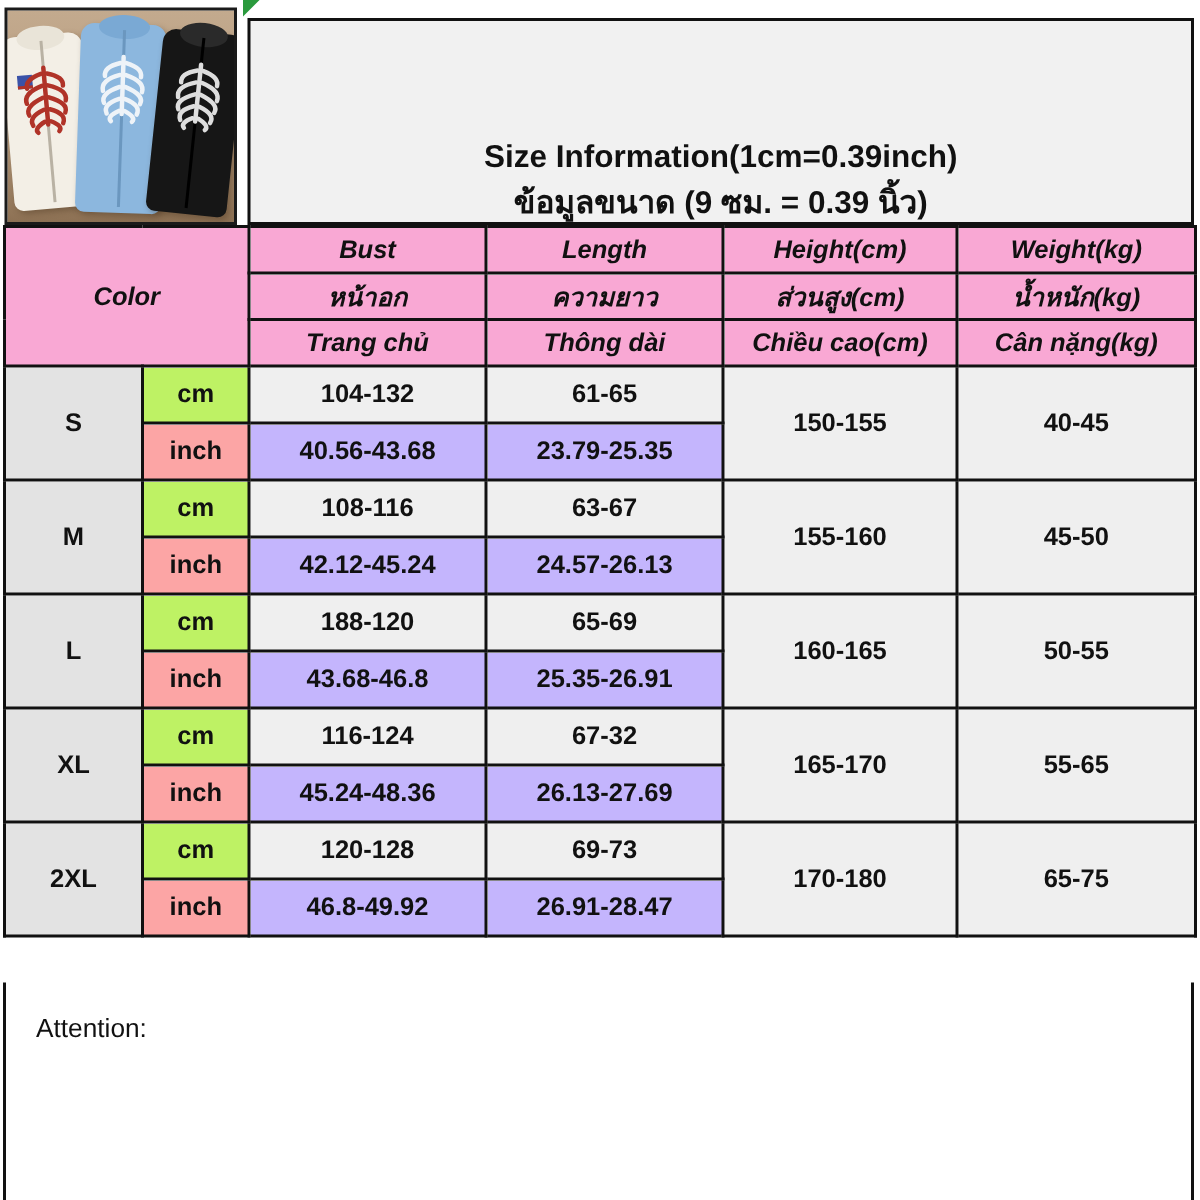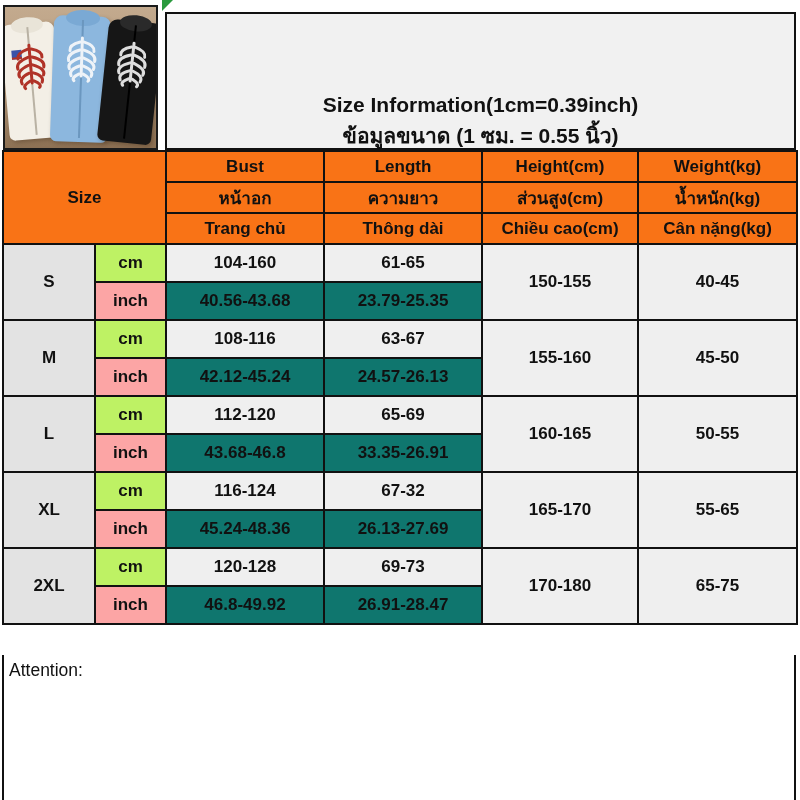--- a/index.html
+++ b/index.html
@@ -49,38 +49,38 @@
 
   
   table.size-table {
     position:absolute; left:2px; top:150px; width:794px;
     border-collapse:collapse; table-layout:fixed;
   }
   table.size-table td {
     border:2px solid #111; text-align:center; vertical-align:middle;
     font-weight:bold; font-size:17px; padding:0; overflow:hidden;
   }
-  tr.hrow td { height:29px; background:#f97316; }
+  tr.hrow td { height:29px; background:#f9a8d4;font-style:italic; }
   tr.drow td { height:36px; }
   td.size-cell { background:#e3e3e3; font-size:20px; }
   td.label-cell { background:#e3e3e3; font-size:18px; }
   td.unit-cm { background:#bef264; }
   td.unit-inch { background:#fca5a5; }
   td.val-cm { background:#efefef; }
-  td.val-inch { background:#0f766e; }
+  td.val-inch { background:#c4b5fd; }
   td.merged { background:#efefef; }
 
   
   .attention {
     position:absolute; left:2px; top:655px; width:794px; height:145px;
     border-left:2px solid #111; border-right:2px solid #111;
     box-sizing:border-box; background:#fff;
     padding:3px 5px 0 5px; font-size:17.5px; line-height:25px; font-weight:normal;
   }
-  .attention p { margin:0; }
+  .attention p { margin:15px; }
 </style>
 </head>
 <body>
 
 <div class="page">
 
   <div class="photo-frame">
     <div class="hoodie hoodie-white">
       <div class="hood"></div>
       <div class="zip"></div>
@@ -138,35 +138,35 @@
             <path d="M22,40 Q30,44 27,47"></path>
         </g>
       </svg>
     </div>
   </div>
 
   <div class="green-corner"></div>
 
   <div class="title-box">
     <div class="title-line">Size Information(1cm=0.39inch)</div>
-    <div class="title-line">ข้อมูลขนาด (1 ซม. = 0.55 นิ้ว)</div>
+    <div class="title-line">ข้อมูลขนาด (9 ซม. = 0.39 นิ้ว)</div>
   </div>
 
   <table class="size-table">
     <colgroup>
       <col style="width:92px">
         <col style="width:71px">
         <col style="width:158px">
       <col style="width:158px">
         <col style="width:156px">
         <col style="width:159px">
     </colgroup>
     <tbody>
       <tr class="hrow">
-        <td class="size-cell" colspan="2" rowspan="3">Size</td>
+        <td class="size-cell" colspan="2" rowspan="3">Color</td>
         <td>Bust</td>
         <td>Length</td>
         <td>Height(cm)</td>
         <td>Weight(kg)</td>
       </tr>
       <tr class="hrow">
         <td>หน้าอก</td>
         <td>ความยาว</td>
         <td>ส่วนสูง(cm)</td>
         <td>น้ำหนัก(kg)</td>
@@ -174,21 +174,21 @@
       <tr class="hrow">
         <td>Trang chủ</td>
         <td>Thông dài</td>
         <td>Chiều cao(cm)</td>
         <td>Cân nặng(kg)</td>
       </tr>
 
       <tr class="drow">
         <td class="label-cell" rowspan="2">S</td>
         <td class="unit-cm">cm</td>
-        <td class="val-cm">104-160</td>
+        <td class="val-cm">104-132</td>
         <td class="val-cm">61-65</td>
         <td class="merged" rowspan="2">150-155</td>
         <td class="merged" rowspan="2">40-45</td>
       </tr>
       <tr class="drow">
         <td class="unit-inch">inch</td>
         <td class="val-inch">40.56-43.68</td>
         <td class="val-inch">23.79-25.35</td>
       </tr>
 
@@ -202,29 +202,29 @@
       </tr>
       <tr class="drow">
         <td class="unit-inch">inch</td>
         <td class="val-inch">42.12-45.24</td>
         <td class="val-inch">24.57-26.13</td>
       </tr>
 
       <tr class="drow">
         <td class="label-cell" rowspan="2">L</td>
         <td class="unit-cm">cm</td>
-        <td class="val-cm">112-120</td>
+        <td class="val-cm">188-120</td>
         <td class="val-cm">65-69</td>
         <td class="merged" rowspan="2">160-165</td>
         <td class="merged" rowspan="2">50-55</td>
       </tr>
       <tr class="drow">
         <td class="unit-inch">inch</td>
         <td class="val-inch">43.68-46.8</td>
-        <td class="val-inch">33.35-26.91</td>
+        <td class="val-inch">25.35-26.91</td>
       </tr>
 
       <tr class="drow">
         <td class="label-cell" rowspan="2">XL</td>
         <td class="unit-cm">cm</td>
         <td class="val-cm">116-124</td>
         <td class="val-cm">67-32</td>
         <td class="merged" rowspan="2">165-170</td>
         <td class="merged" rowspan="2">55-65</td>
       </tr>

